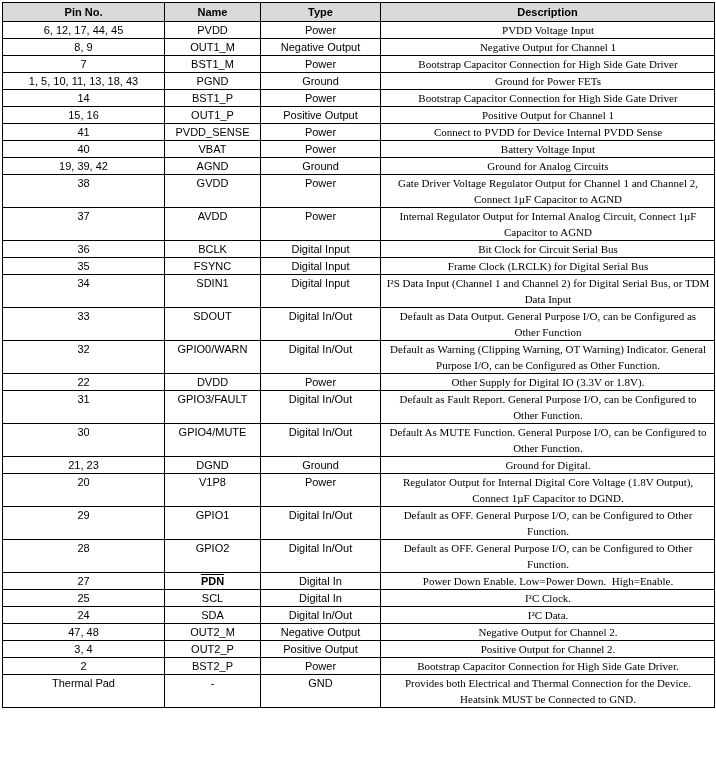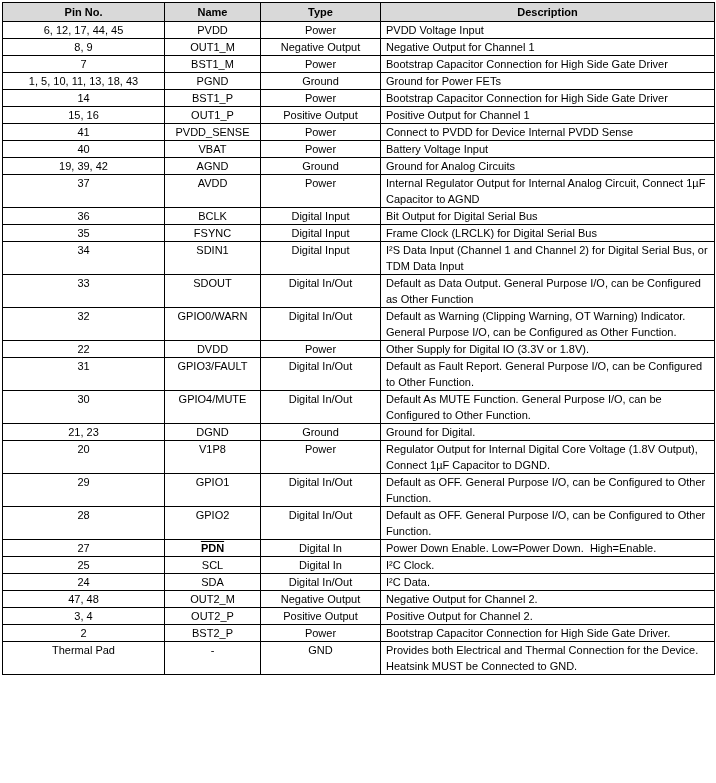--- a/index.html
+++ b/index.html
@@ -38,24 +38,25 @@
   }
   table.pin-table td{
     border:1px solid var(--border-color);
     font-size:11px;
     line-height:16px;
     vertical-align:top;
     padding:0 2px;
     text-align:center;
   }
   table.pin-table td.desc{
-    text-align:left;
+    text-align:center;
     padding-left:5px;
     padding-right:4px;
     white-space:pre-wrap;
+    font-family:Liberation Serif, serif;
   }
   .overline{
     text-decoration:overline;
     font-weight:bold;
   }
 </style>
 </head>
 <body>
 
 <div class="page">
@@ -123,30 +124,36 @@
           <td>Power</td>
           <td class="desc">Battery Voltage Input</td>
         </tr>
         <tr>
           <td>19, 39, 42</td>
           <td>AGND</td>
           <td>Ground</td>
           <td class="desc">Ground for Analog Circuits</td>
         </tr>
         <tr>
+          <td>38</td>
+          <td>GVDD</td>
+          <td>Power</td>
+          <td class="desc">Gate Driver Voltage Regulator Output for Channel 1 and Channel 2, Connect 1µF Capacitor to AGND</td>
+        </tr>
+        <tr>
           <td>37</td>
           <td>AVDD</td>
           <td>Power</td>
           <td class="desc">Internal Regulator Output for Internal Analog Circuit, Connect 1µF Capacitor to AGND</td>
         </tr>
         <tr>
           <td>36</td>
           <td>BCLK</td>
           <td>Digital Input</td>
-          <td class="desc">Bit Output for Digital Serial Bus</td>
+          <td class="desc">Bit Clock for Circuit Serial Bus</td>
         </tr>
         <tr>
           <td>35</td>
           <td>FSYNC</td>
           <td>Digital Input</td>
           <td class="desc">Frame Clock (LRCLK) for Digital Serial Bus</td>
         </tr>
         <tr>
           <td>34</td>
           <td>SDIN1</td>

